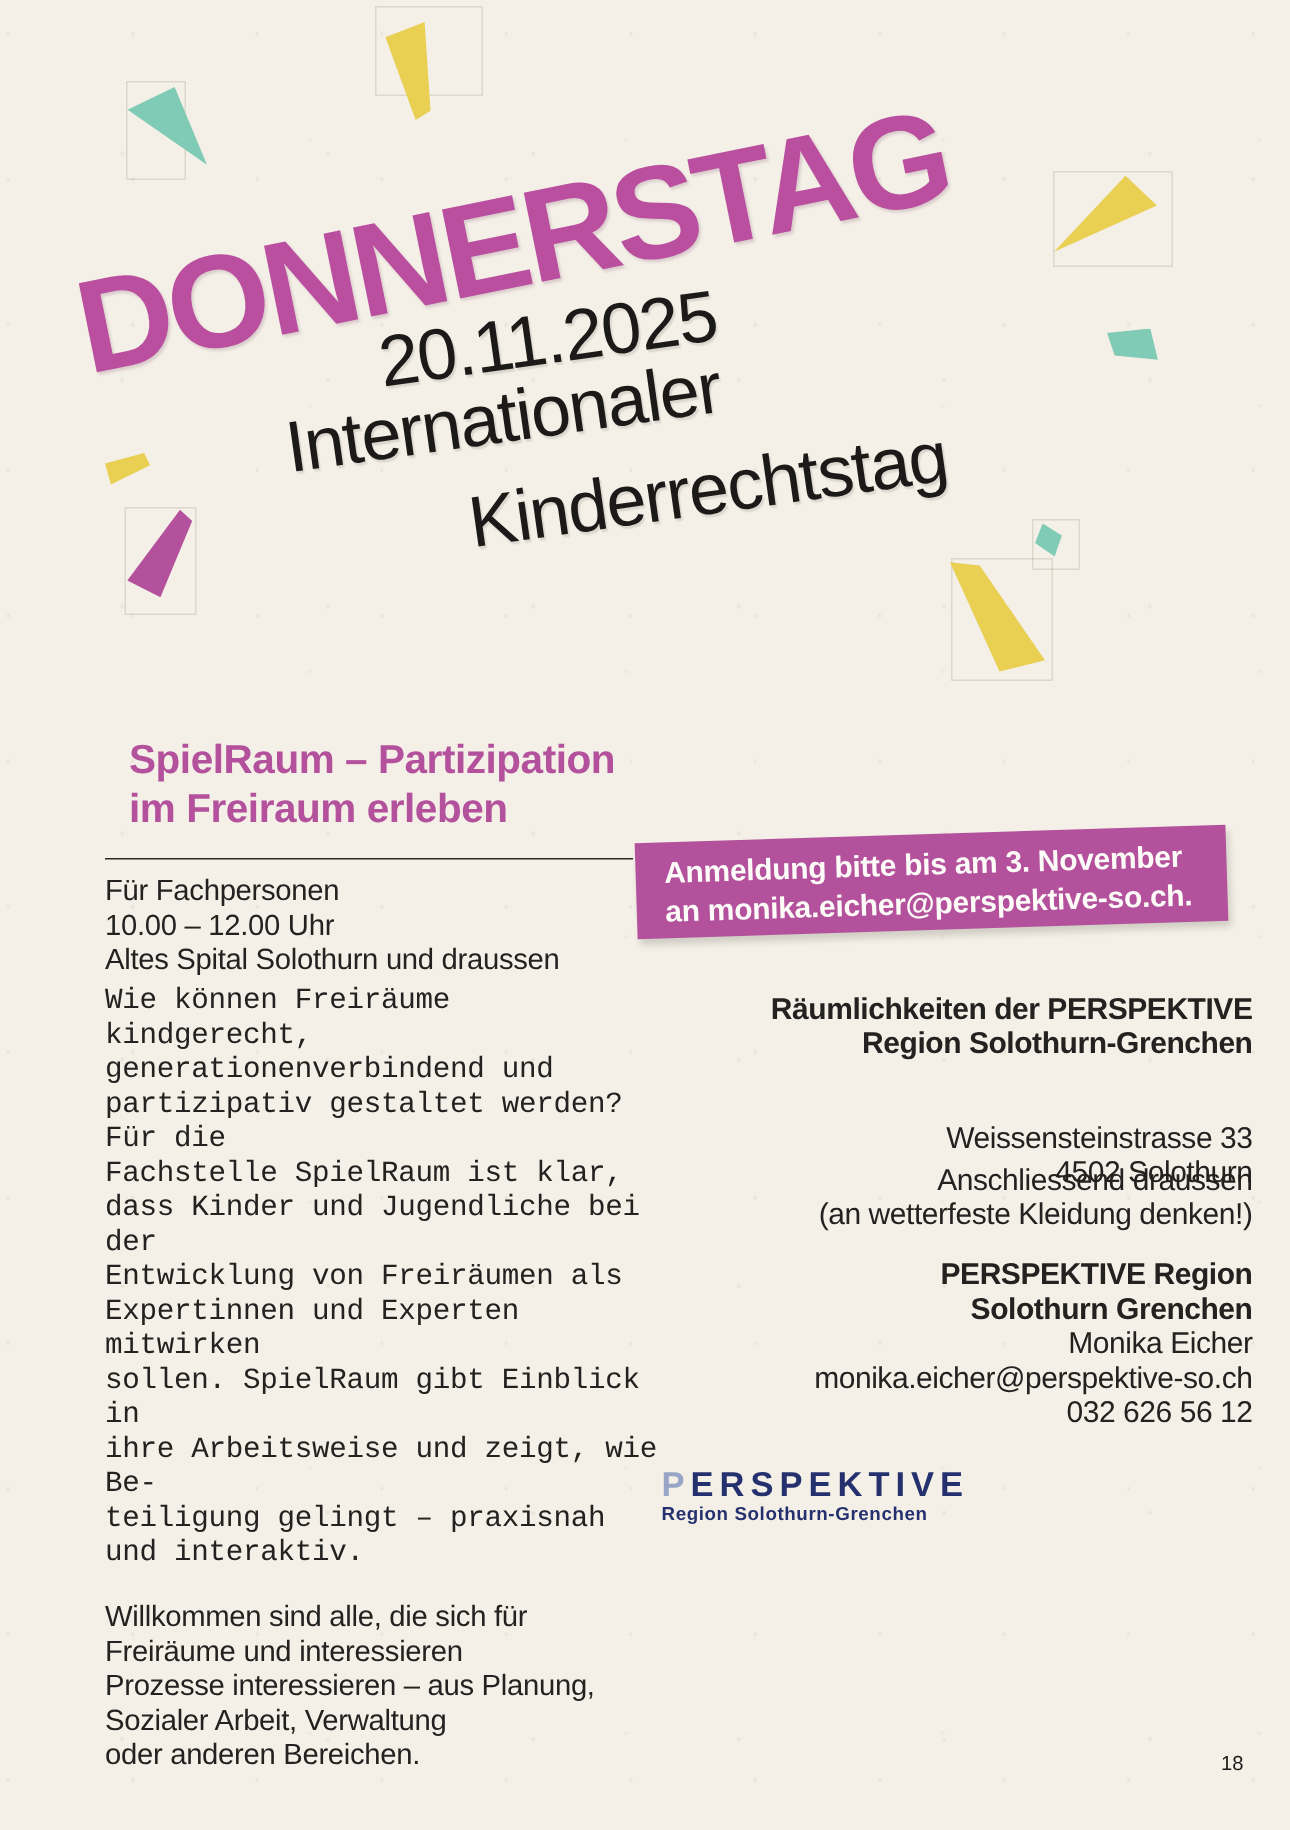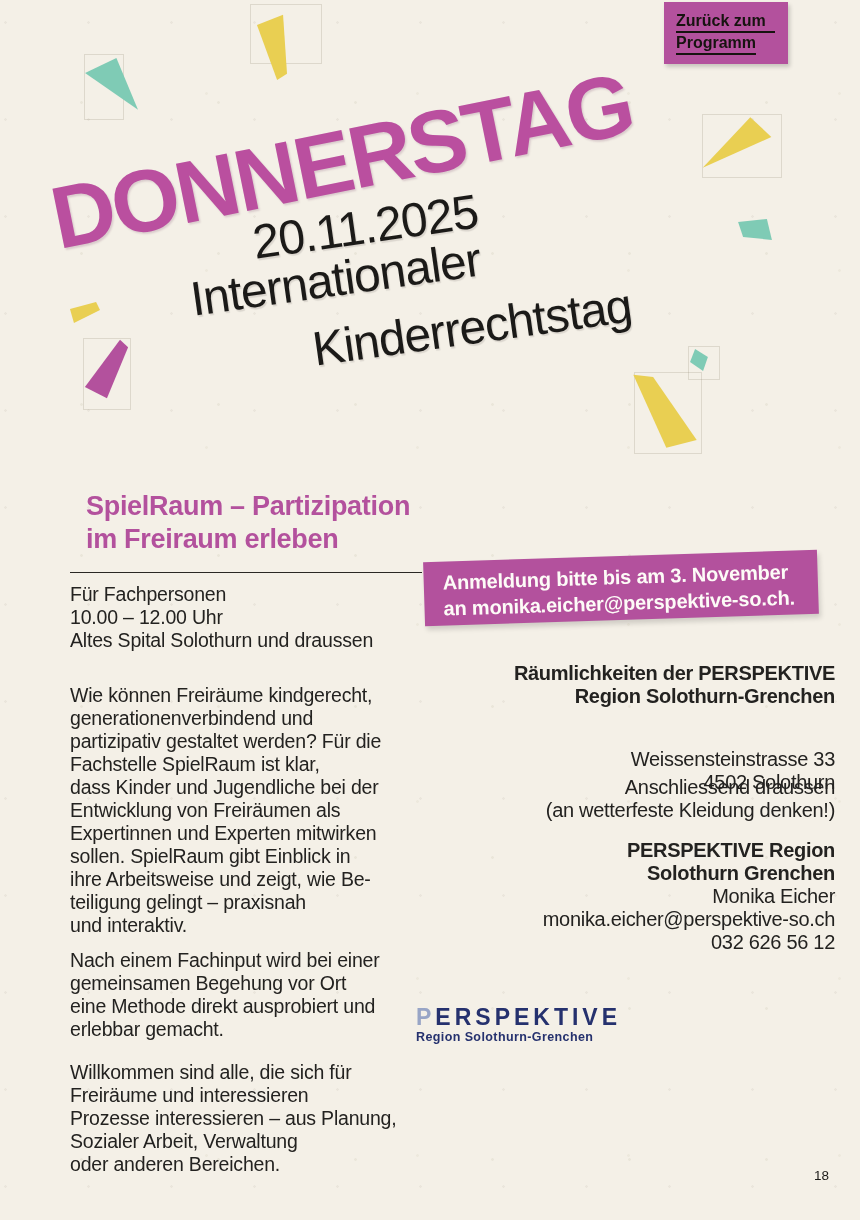--- a/index.html
+++ b/index.html
@@ -73,40 +73,40 @@
   
   .pre{white-space:pre-line;}
   .col-left{position:absolute;left:70px;top:474px;width:372px;}
   .event-title{
     margin:16px;font-size:27px;line-height:33px;font-weight:bold;
     color:var(--magenta);letter-spacing:-0.3px;
   }
   .rule{margin-top:8px;height:0;border-top:1px solid #2a2824;width:352px;}
   .meta{margin-top:10px;font-size:19.5px;line-height:23px;letter-spacing:-0.2px;}
   .body-p{margin:0;font-size:19.5px;line-height:23px;letter-spacing:-0.2px;}
-  .p1{margin-top:32px;}
+  .p1{margin-top:4px;font-family:Liberation Mono, monospace;}
   .p2{margin-top:12px;}
   .p3{margin-top:20px;}
   
   .reg-box{
     position:absolute;left:424px;top:556px;width:394px;height:64px;
     background:var(--magenta);box-shadow:2px 4px 5px rgba(0,0,0,0.15);
     transform:rotate(-1.8deg);
     box-sizing:border-box;padding:8px 0 0 19px;
   }
   .reg-text{color:#fdfbf7;font-size:20px;font-weight:bold;line-height:26px;letter-spacing:-0.2px;}
   
   .rblock{position:absolute;left:443px;width:392px;font-size:20px;line-height:23px;letter-spacing:-0.3px;text-align:right;}
   .bold{font-weight:bold;}
   .venue-name{top:662px;}
   .venue-addr{top:708px;margin-top:40px;}
   .venue-note{top:776px;}
   .contact{top:839px;}
   
-  .logo{position:absolute;left:416px;top:978px;margin-top:28px;}
+  .logo{position:absolute;left:441px;top:978px;}
   .logo-main{
     font-size:23px;font-weight:bold;letter-spacing:4px;color:var(--navy);
     line-height:22px;
   }
   .logo-main .lp{color:var(--logo-p-light);}
   .logo-sub{font-size:12.5px;font-weight:bold;letter-spacing:0.4px;color:var(--navy);line-height:15px;margin-top:2px;}
   .page-num{position:absolute;left:814px;top:1168px;font-size:13.5px;color:#1c1b19;}
 </style>
 </head>
 <body>
@@ -122,24 +122,20 @@
 
   <div class="confetti c-teal c1"></div>
   <div class="confetti c-yellow c2"></div>
   <div class="confetti c-yellow c3"></div>
   <div class="confetti c-teal c4"></div>
   <div class="confetti c-yellow c5"></div>
   <div class="confetti c-magenta c6"></div>
   <div class="confetti c-teal c7"></div>
   <div class="confetti c-yellow c8"></div>
 
-  <a class="back">
-    <span class="bl bl1">Zurück zum</span><br>
-    <span class="bl">Programm</span>
-  </a>
 
   <div class="day">DONNERSTAG</div>
   <div class="sub sub1">20.11.2025</div>
   <div class="sub sub2">Internationaler</div>
   <div class="sub sub3">Kinderrechtstag</div>
 
   <div class="col-left">
     <h2 class="event-title pre">SpielRaum – Partizipation
 im Freiraum erleben</h2>
     <div class="rule"></div>
@@ -150,24 +146,20 @@
 generationenverbindend und
 partizipativ gestaltet werden? Für die
 Fachstelle SpielRaum ist klar,
 dass Kinder und Jugendliche bei der
 Entwicklung von Freiräumen als
 Expertinnen und Experten mitwirken
 sollen. SpielRaum gibt Einblick in
 ihre Arbeitsweise und zeigt, wie Be-
 teiligung gelingt – praxisnah
 und interaktiv.</p>
-    <p class="body-p pre p2">Nach einem Fachinput wird bei einer
-gemeinsamen Begehung vor Ort
-eine Methode direkt ausprobiert und
-erlebbar gemacht.</p>
     <p class="body-p pre p3">Willkommen sind alle, die sich für
 Freiräume und interessieren
 Prozesse interessieren – aus Planung,
 Sozialer Arbeit, Verwaltung
 oder anderen Bereichen.</p>
   </div>
 
   <div class="reg-box">
     <div class="reg-text pre">Anmeldung bitte bis am 3. November
 an monika.eicher@perspektive-so.ch.</div>

